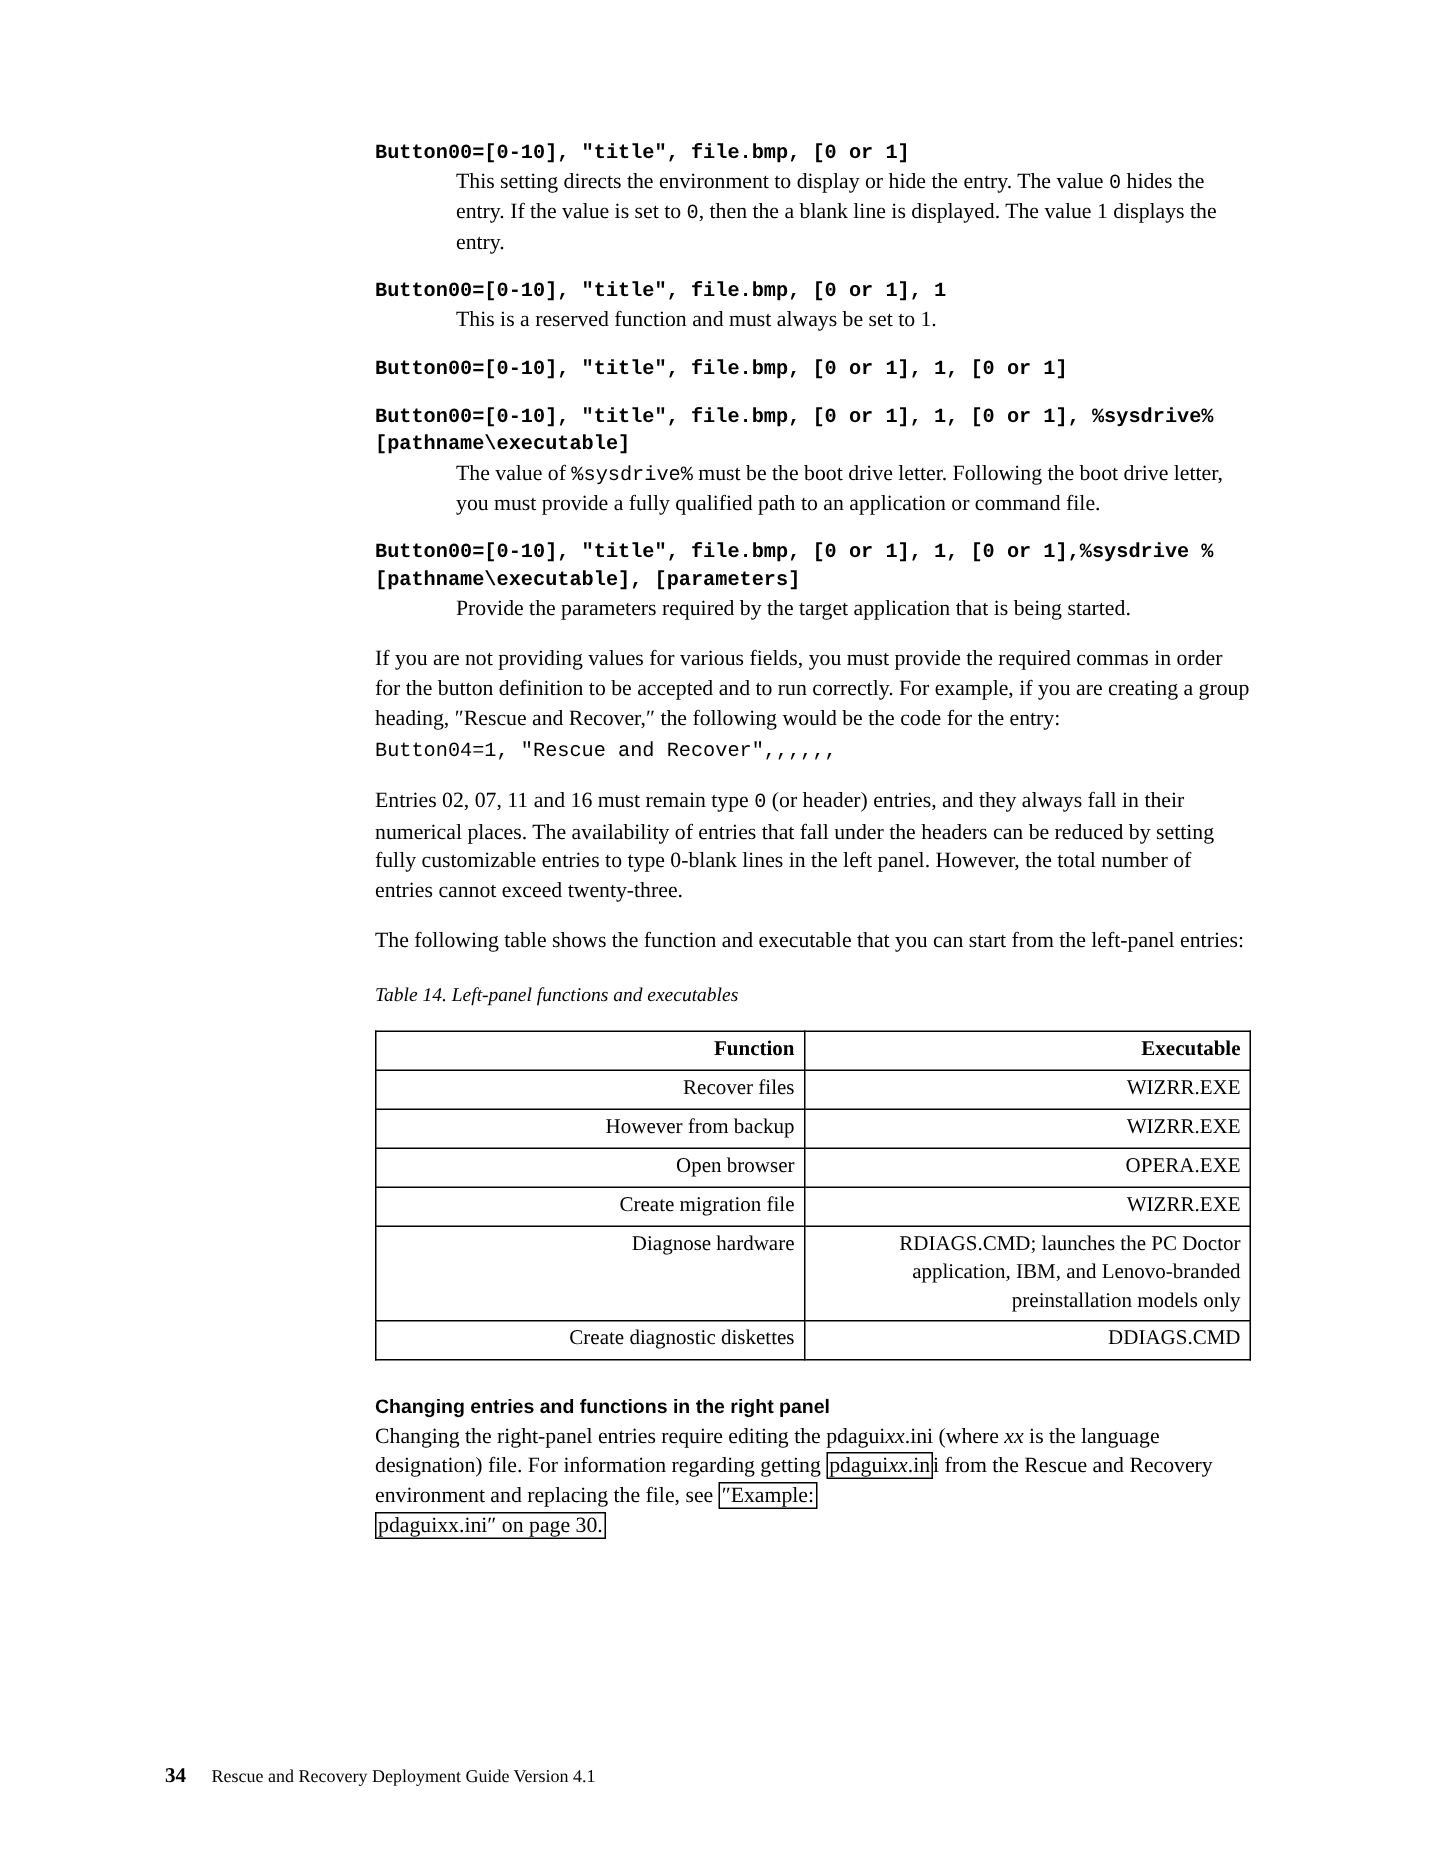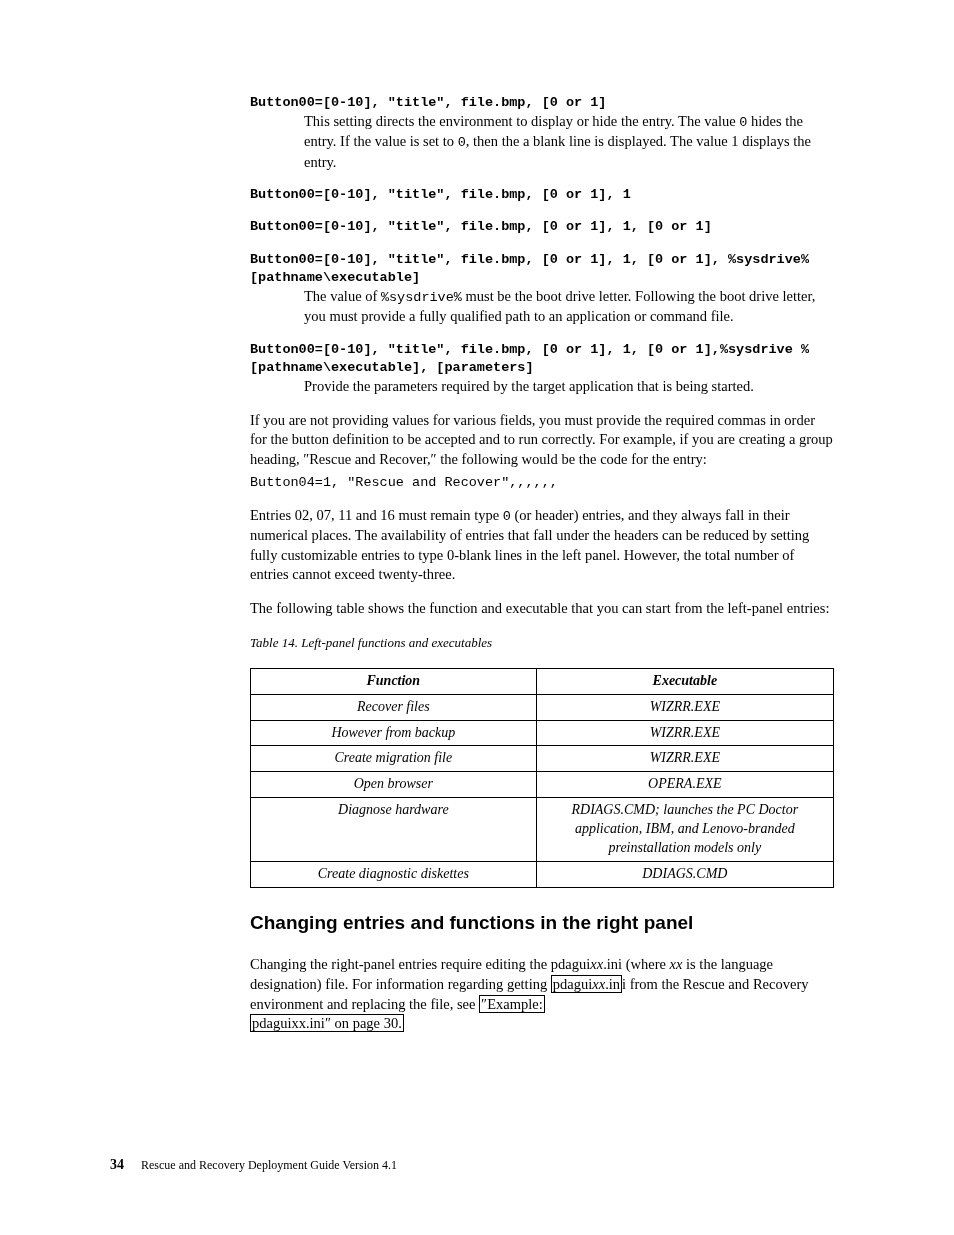--- a/index.html
+++ b/index.html
@@ -44,41 +44,40 @@
     margin: 16px 0 16px 0;
   }
   table {
     border-collapse: collapse;
     width: 100%;
     font-size: 14px;
   }
   th, td {
     border: 1px solid #000;
     padding: 3px 6px;
-    text-align: center;
+    text-align: right;
     vertical-align: top;
     font-weight: normal;
-    font-style: italic;
   }
   th {
     font-weight: bold;
   }
   h2.section {
     font-family: Arial, Helvetica, sans-serif;
     font-weight: bold;
-    font-size: 19px;
+    font-size: 13px;
     margin: 22px 0 2px 0;
   }
   .link {
     border: 1px solid #000;
     padding: 0 1px;
   }
   .footer {
     position: absolute;
-    bottom: 60px;
+    bottom: 40px;
     left: 110px;
     font-size: 12px;
   }
   .footer .pagenum {
     font-weight: bold;
     font-size: 14px;
     margin-right: 14px;
   }
   .ital { font-style: italic; }
 </style>
@@ -89,20 +88,23 @@
 
   <div class="entry">
     <div class="mono">Button00=[0-10], "title", file.bmp, [0 or 1]</div>
     <div class="entry-body">
       <span>This setting directs the environment to display or hide the entry. The value </span><span class="mono-plain">0</span><span> hides the entry. If the value is set to </span><span class="mono-plain">0</span><span>, then the a blank line is displayed. The value 1 displays the entry.</span>
     </div>
   </div>
 
   <div class="entry">
     <div class="mono">Button00=[0-10], "title", file.bmp, [0 or 1], 1</div>
+    <div class="entry-body">
+      <span>This is a reserved function and must always be set to 1.</span>
+    </div>
   </div>
 
   <div class="entry">
     <div class="mono">Button00=[0-10], "title", file.bmp, [0 or 1], 1, [0 or 1]</div>
   </div>
 
   <div class="entry">
     <div class="mono">Button00=[0-10], "title", file.bmp, [0 or 1], 1, [0 or 1], %sysdrive%[pathname\executable]</div>
     <div class="entry-body">
       <span>The value of </span><span class="mono-plain">%sysdrive%</span><span> must be the boot drive letter. Following the boot drive letter, you must provide a fully qualified path to an application or command file.</span>
@@ -139,40 +141,40 @@
     <tbody id="table-body">
         <tr>
           <td>Recover files</td>
           <td>WIZRR.EXE</td>
         </tr>
         <tr>
           <td>However from backup</td>
           <td>WIZRR.EXE</td>
         </tr>
         <tr>
+          <td>Open browser</td>
+          <td>OPERA.EXE</td>
+        </tr>
+        <tr>
           <td>Create migration file</td>
           <td>WIZRR.EXE</td>
-        </tr>
-        <tr>
-          <td>Open browser</td>
-          <td>OPERA.EXE</td>
         </tr>
         <tr>
           <td>Diagnose hardware</td>
           <td>RDIAGS.CMD; launches the PC Doctor application, IBM, and Lenovo-branded preinstallation models only</td>
         </tr>
         <tr>
           <td>Create diagnostic diskettes</td>
           <td>DDIAGS.CMD</td>
         </tr>
       </tbody>
   </table>
 
   <h2 class="section">Changing entries and functions in the right panel</h2>
-  <p style="margin-top:20px;">
+  <p style="margin-top:2px;">
     <span>Changing the right-panel entries require editing the pdagui</span><span class="ital">xx</span><span>.ini (where </span><span class="ital">xx</span><span> is the language designation) file. For information regarding getting </span><span class="link"><span>pdagui</span><span class="ital">xx</span><span>.in</span></span><span>i from the Rescue and Recovery environment and replacing the file, see </span><span class="link">″Example:</span><br><span class="link">pdaguixx.ini″ on page 30.</span>
   </p>
 
   <div class="footer">
     <span class="pagenum">34</span>
     <span>Rescue and Recovery Deployment Guide Version 4.1</span>
   </div>
 
 </div>
 

